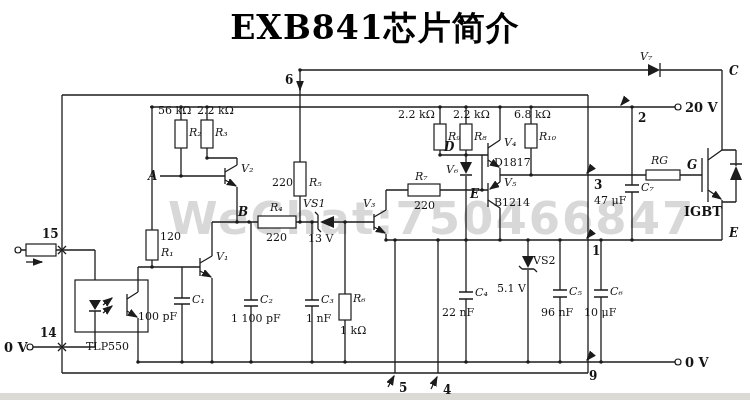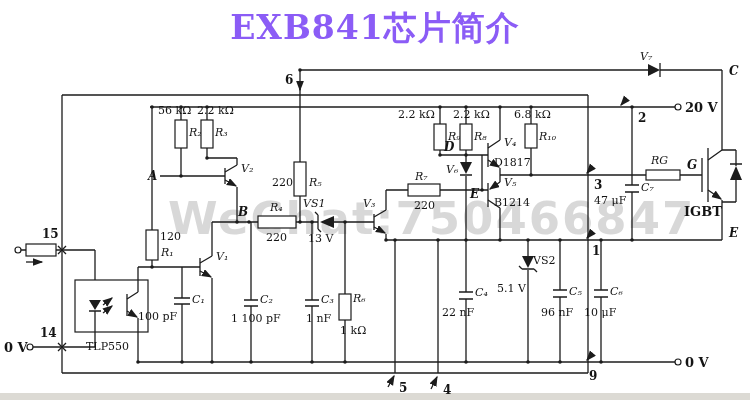--- a/index.html
+++ b/index.html
@@ -1,20 +1,20 @@
 <!DOCTYPE html>
 <html><head>
 <meta charset="utf-8">
 <style>
   html,body{margin:0;padding:0;}
   body{width:750px;height:400px;background:#ffffff;position:relative;overflow:hidden;
        font-family:"DejaVu Serif", serif;}
   #stage{position:absolute;inset:0;width:750px;height:400px;}
   .title{position:absolute;top:6px;left:0;width:750px;text-align:center;
-         font-size:33px;font-weight:bold;letter-spacing:1px;color:#8b5cf6;
+         font-size:33px;font-weight:bold;letter-spacing:1px;color:#000000;
          font-family:"DejaVu Serif", serif;}
   .watermark{position:absolute;left:168px;top:192px;font-size:45px;font-weight:bold;
          font-family:"DejaVu Sans", sans-serif;color:rgba(125,125,125,0.30);
          letter-spacing:2px;white-space:nowrap;pointer-events:none;}
   .scanedge{position:absolute;left:0;bottom:0;width:750px;height:7px;background:#dcdad4;}
   svg{position:absolute;left:0;top:0;}
   .w{stroke:#1c1c1c;stroke-width:1.3;fill:none;}
   .box{fill:#ffffff;stroke:#1c1c1c;stroke-width:1.2;}
   .f{fill:#1c1c1c;stroke:none;}
   .dot{fill:#1c1c1c;}

